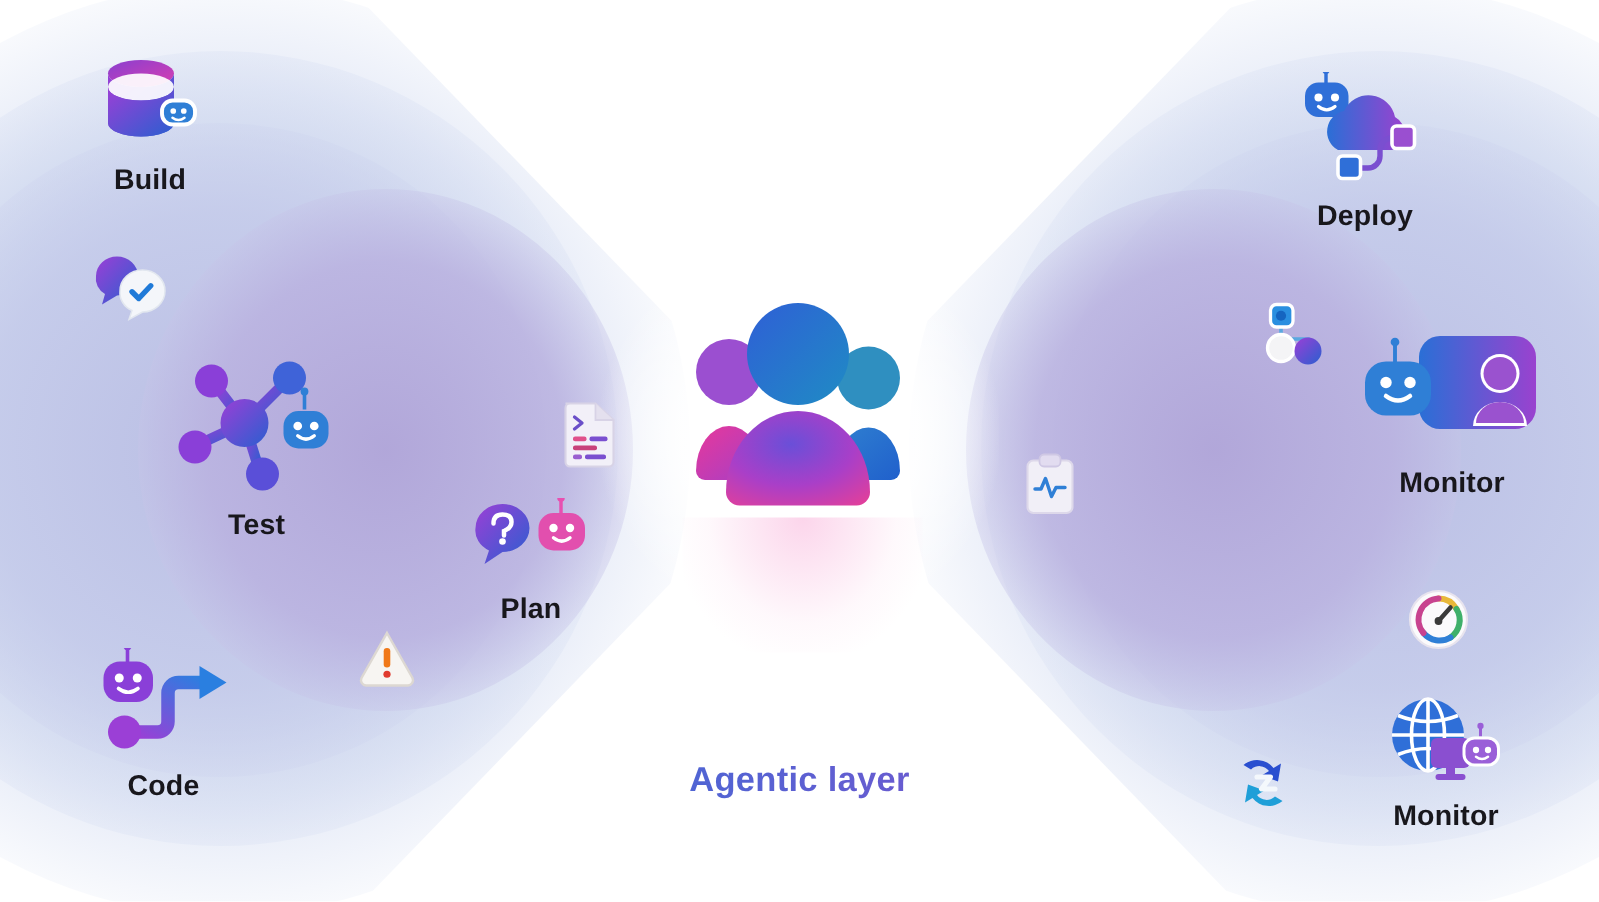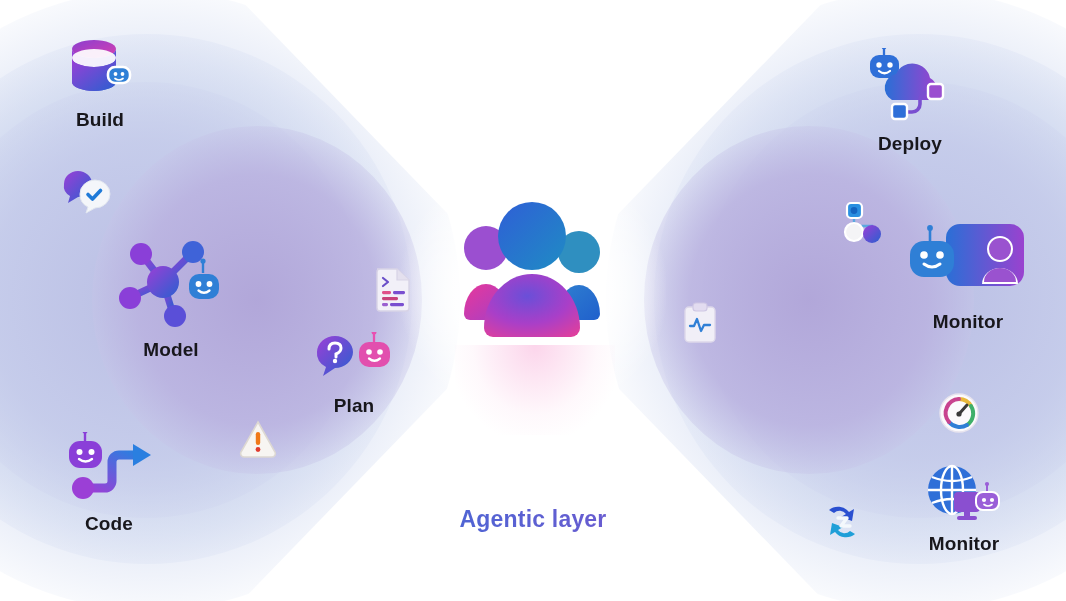--- a/index.html
+++ b/index.html
@@ -172,21 +172,21 @@
         <g transform="translate(74,38)">
           <line x1="14" y1="-12" x2="14" y2="-1" stroke="#2f7fd6" stroke-width="2.4"></line>
             <circle cx="14" cy="-13" r="2.6" fill="#2f7fd6"></circle>
           <rect x="0" y="0" width="30" height="25" rx="10" fill="#2f7fd6"></rect>
           <circle cx="9.5" cy="10" r="2.9" fill="#ffffff"></circle>
             <circle cx="20.5" cy="10" r="2.9" fill="#ffffff"></circle>
           <path d="M9.5 16.5 q5.5 4.5 11 0" stroke="#ffffff" stroke-width="2.3" fill="none" stroke-linecap="round"></path>
         </g>
       </svg>
     </span>
-    <span class="lbl">Model</span>
+    <span class="lbl">Test</span>
   </div>
 
   <div class="deco" style="left:373px; top:266px;">
     <svg width="40" height="46" viewBox="0 0 40 46">
       <path d="M4 3 h20 l12 11 v28 a3 3 0 0 1 -3 3 H7 a3 3 0 0 1 -3 -3 V6 a3 3 0 0 1 3 -3 z" fill="#f2f0f8" stroke="#d8d3e6" stroke-width="1.4"></path>
       <path d="M24 3 v11 h12" fill="#e4e0ee" stroke="#d8d3e6" stroke-width="1.2"></path>
       <path d="M10 12 l5 4 l-5 4" stroke="#6a4fc8" stroke-width="2.2" fill="none" stroke-linecap="round" stroke-linejoin="round"></path>
       <rect x="9" y="25" width="9" height="3.2" rx="1.4" fill="#e0508a"></rect>
       <rect x="20" y="25" width="12" height="3.2" rx="1.4" fill="#7a4fd0"></rect>
       <rect x="9" y="31" width="16" height="3.2" rx="1.4" fill="#c8427a"></rect>

